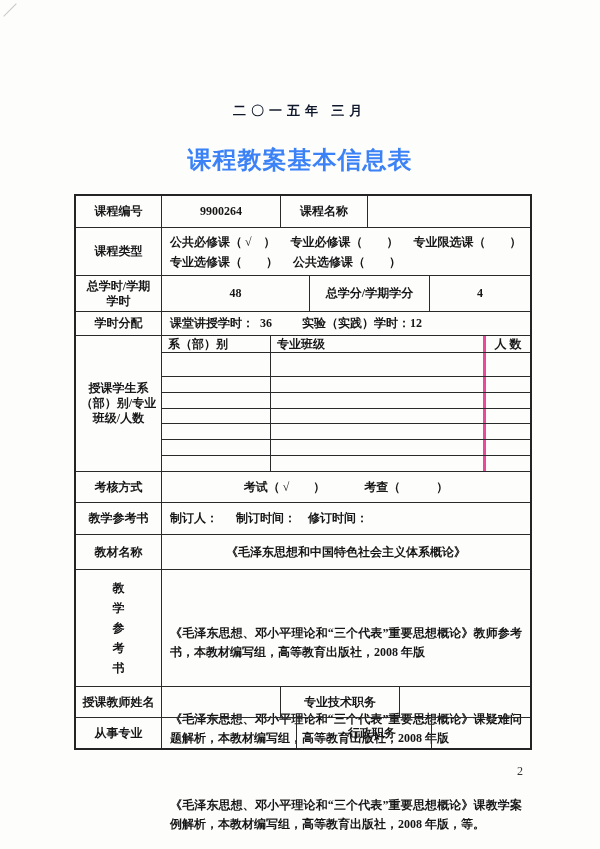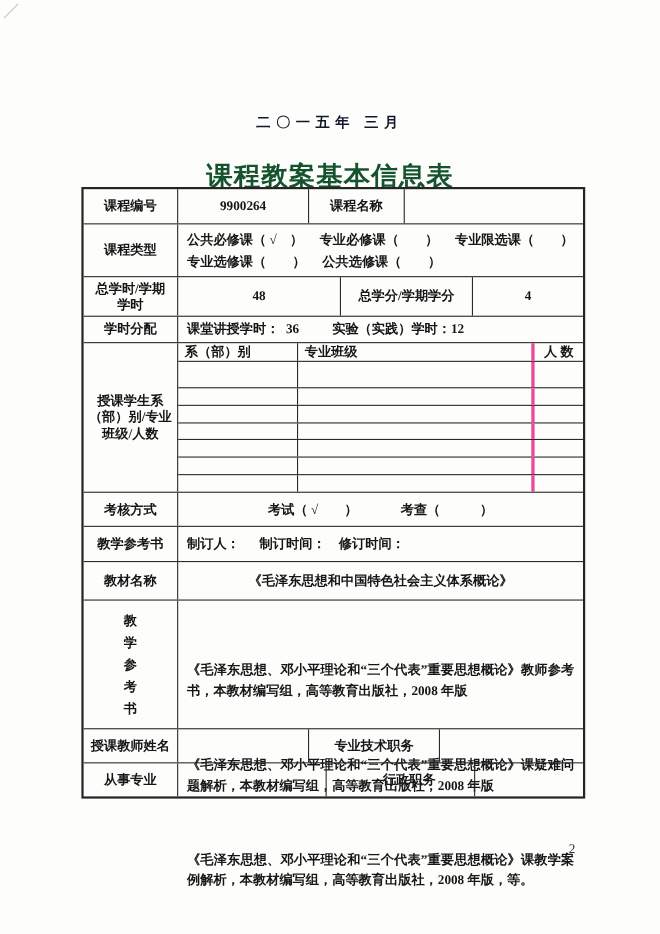--- a/index.html
+++ b/index.html
@@ -16,24 +16,24 @@
     border-bottom:1px solid #c9c9c9; transform:rotate(-45deg);
   }
   .date-line{
     position:absolute; top:102px; left:0; width:600px;
     text-align:center; font-size:13px; font-weight:bold;
     letter-spacing:5px; color:#0f172a;
   }
   .doc-title{
     position:absolute; top:144px; left:0; width:600px;
     text-align:center; font-size:24px; font-weight:bold; letter-spacing:1px;
-    color:#14532d;
+    color:#3b82f6;
   }
   .info-table{
-    position:absolute; left:74px; top:170px; width:458px; height:556px;
+    position:absolute; left:74px; top:194px; width:458px; height:556px;
     border:2px solid #242424; background:#fdfdfc;
     font-size:12px; font-weight:bold; line-height:15px;
     display:flex; flex-direction:column;
   }
   .t-row{ display:flex; border-bottom:1px solid #2a2a2a; flex:0 0 auto; }
   .t-row.last{ border-bottom:none; flex:1 1 auto; }
   .cell{ border-right:1px solid #2a2a2a; display:flex; align-items:center; }
   .cell.end{ border-right:none; }
   .lab{ justify-content:center; text-align:center; white-space:pre-line; }
   .val{ justify-content:center; text-align:center; }

